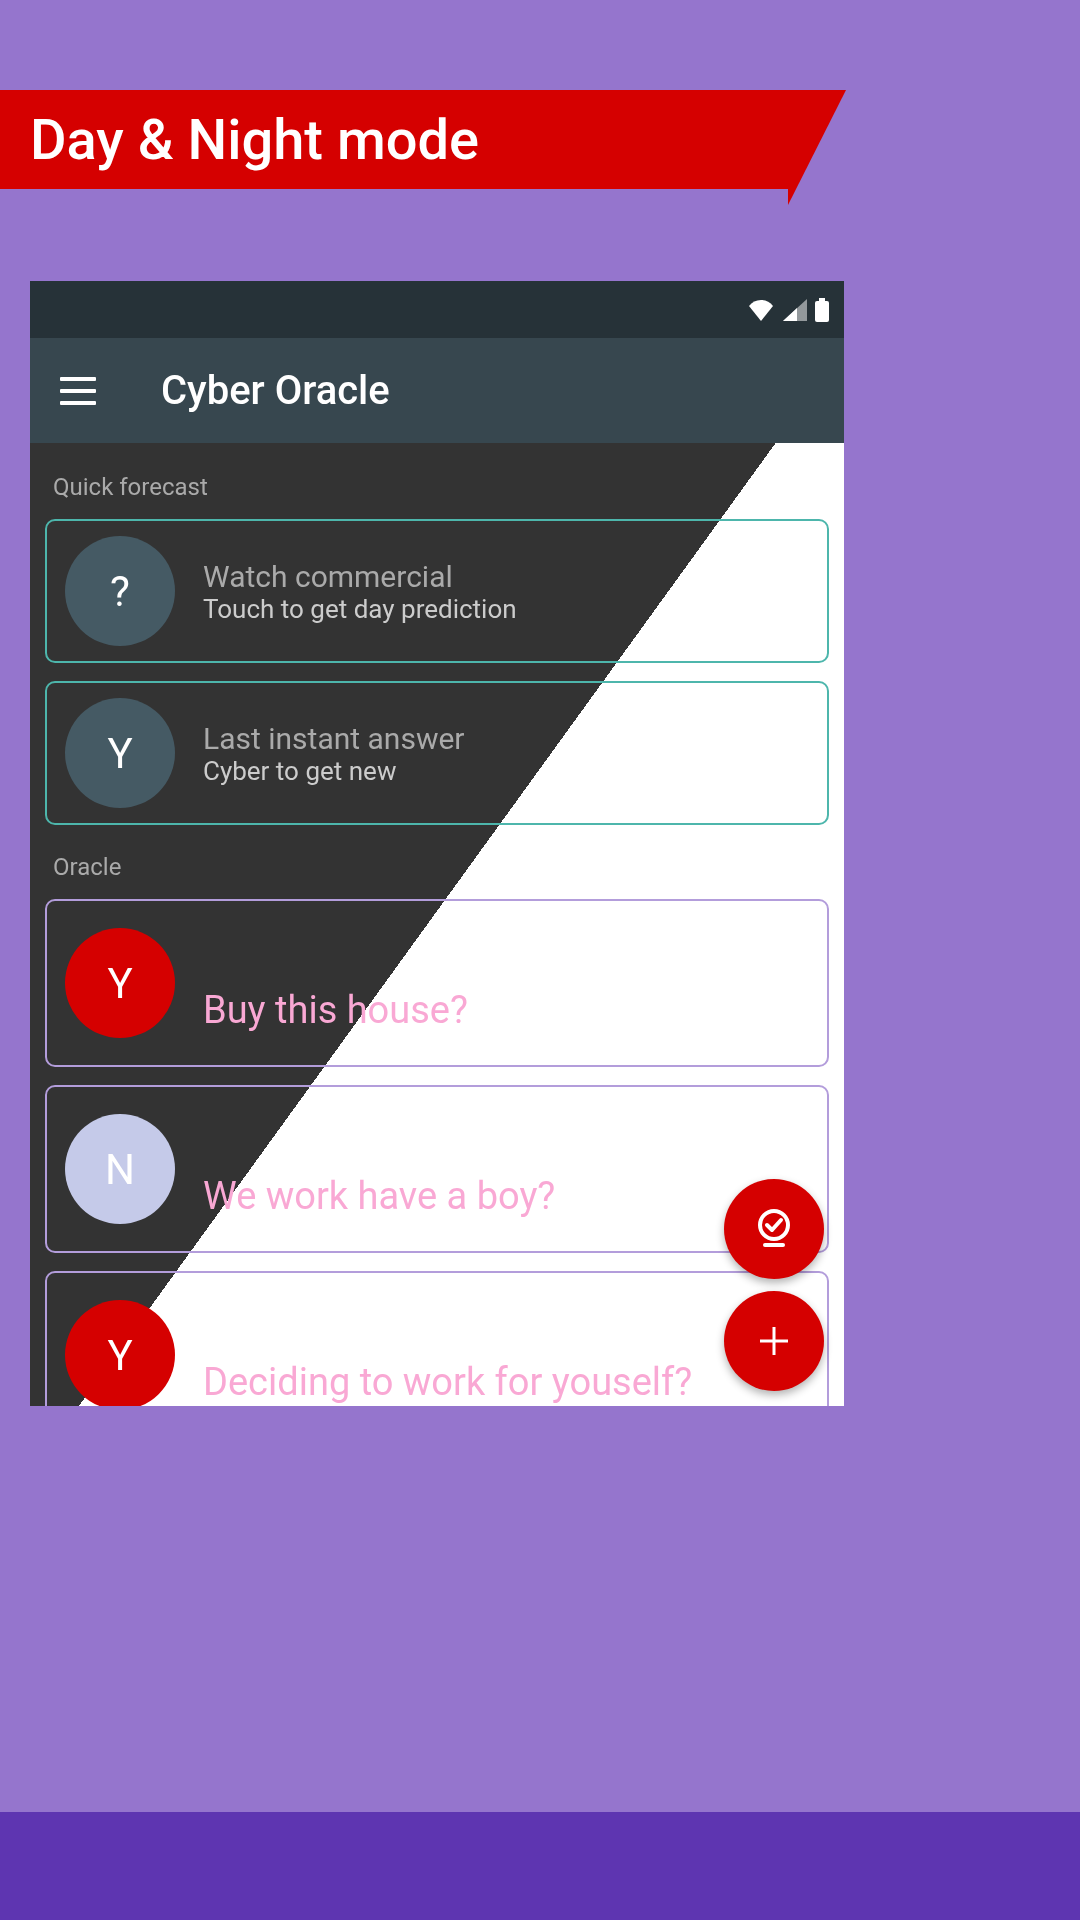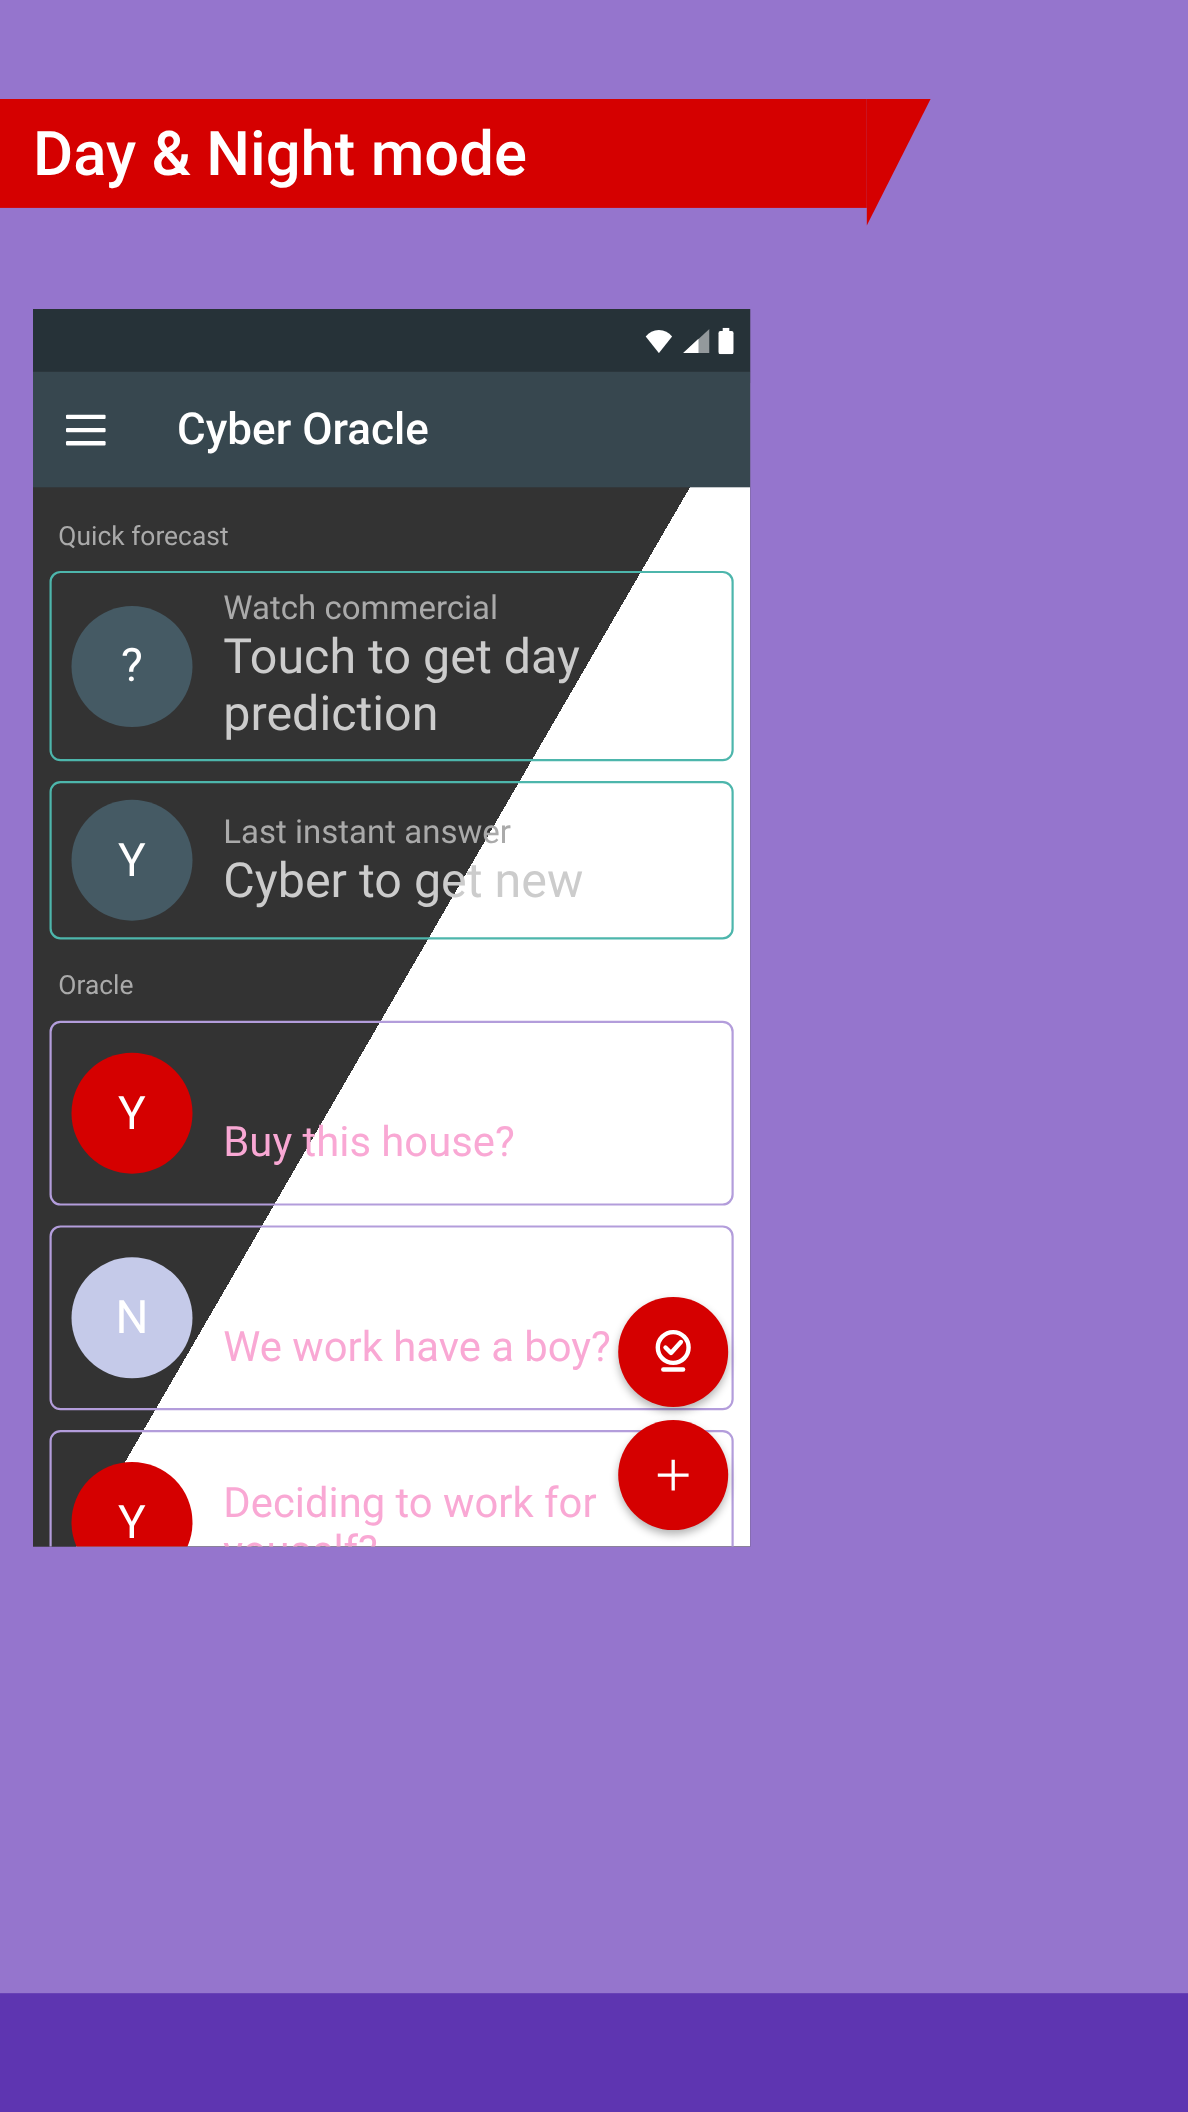--- a/index.html
+++ b/index.html
@@ -38,21 +38,21 @@
   }
   .banner-text {
     color: white;
     font-size: 56px;
     font-weight: 500;
   }
   .phone {
     position: absolute;
     top: 281px;
     left: 30px;
-    width: 652px;
+    width: 814px;
     height: 1125px;
     background: #333333;
     overflow: hidden;
   }
   .diagonal-split {
     position: absolute;
     top: 0;
     left: 0;
     width: 100%;
     height: 100%;
@@ -146,21 +146,21 @@
     display: flex;
     flex-direction: column;
     gap: 0;
   }
   .card-small {
     color: #aaaaaa;
     font-size: 30px;
   }
   .card-big {
     color: #cccccc;
-    font-size: 44px;
+    font-size: 26px;
   }
   .answer-text {
     color: #f9a8d4;
     font-size: 38px;
     align-self: flex-end;
     padding-bottom: 6px;
   }
   .fab-container {
     position: absolute;
     right: 20px;

